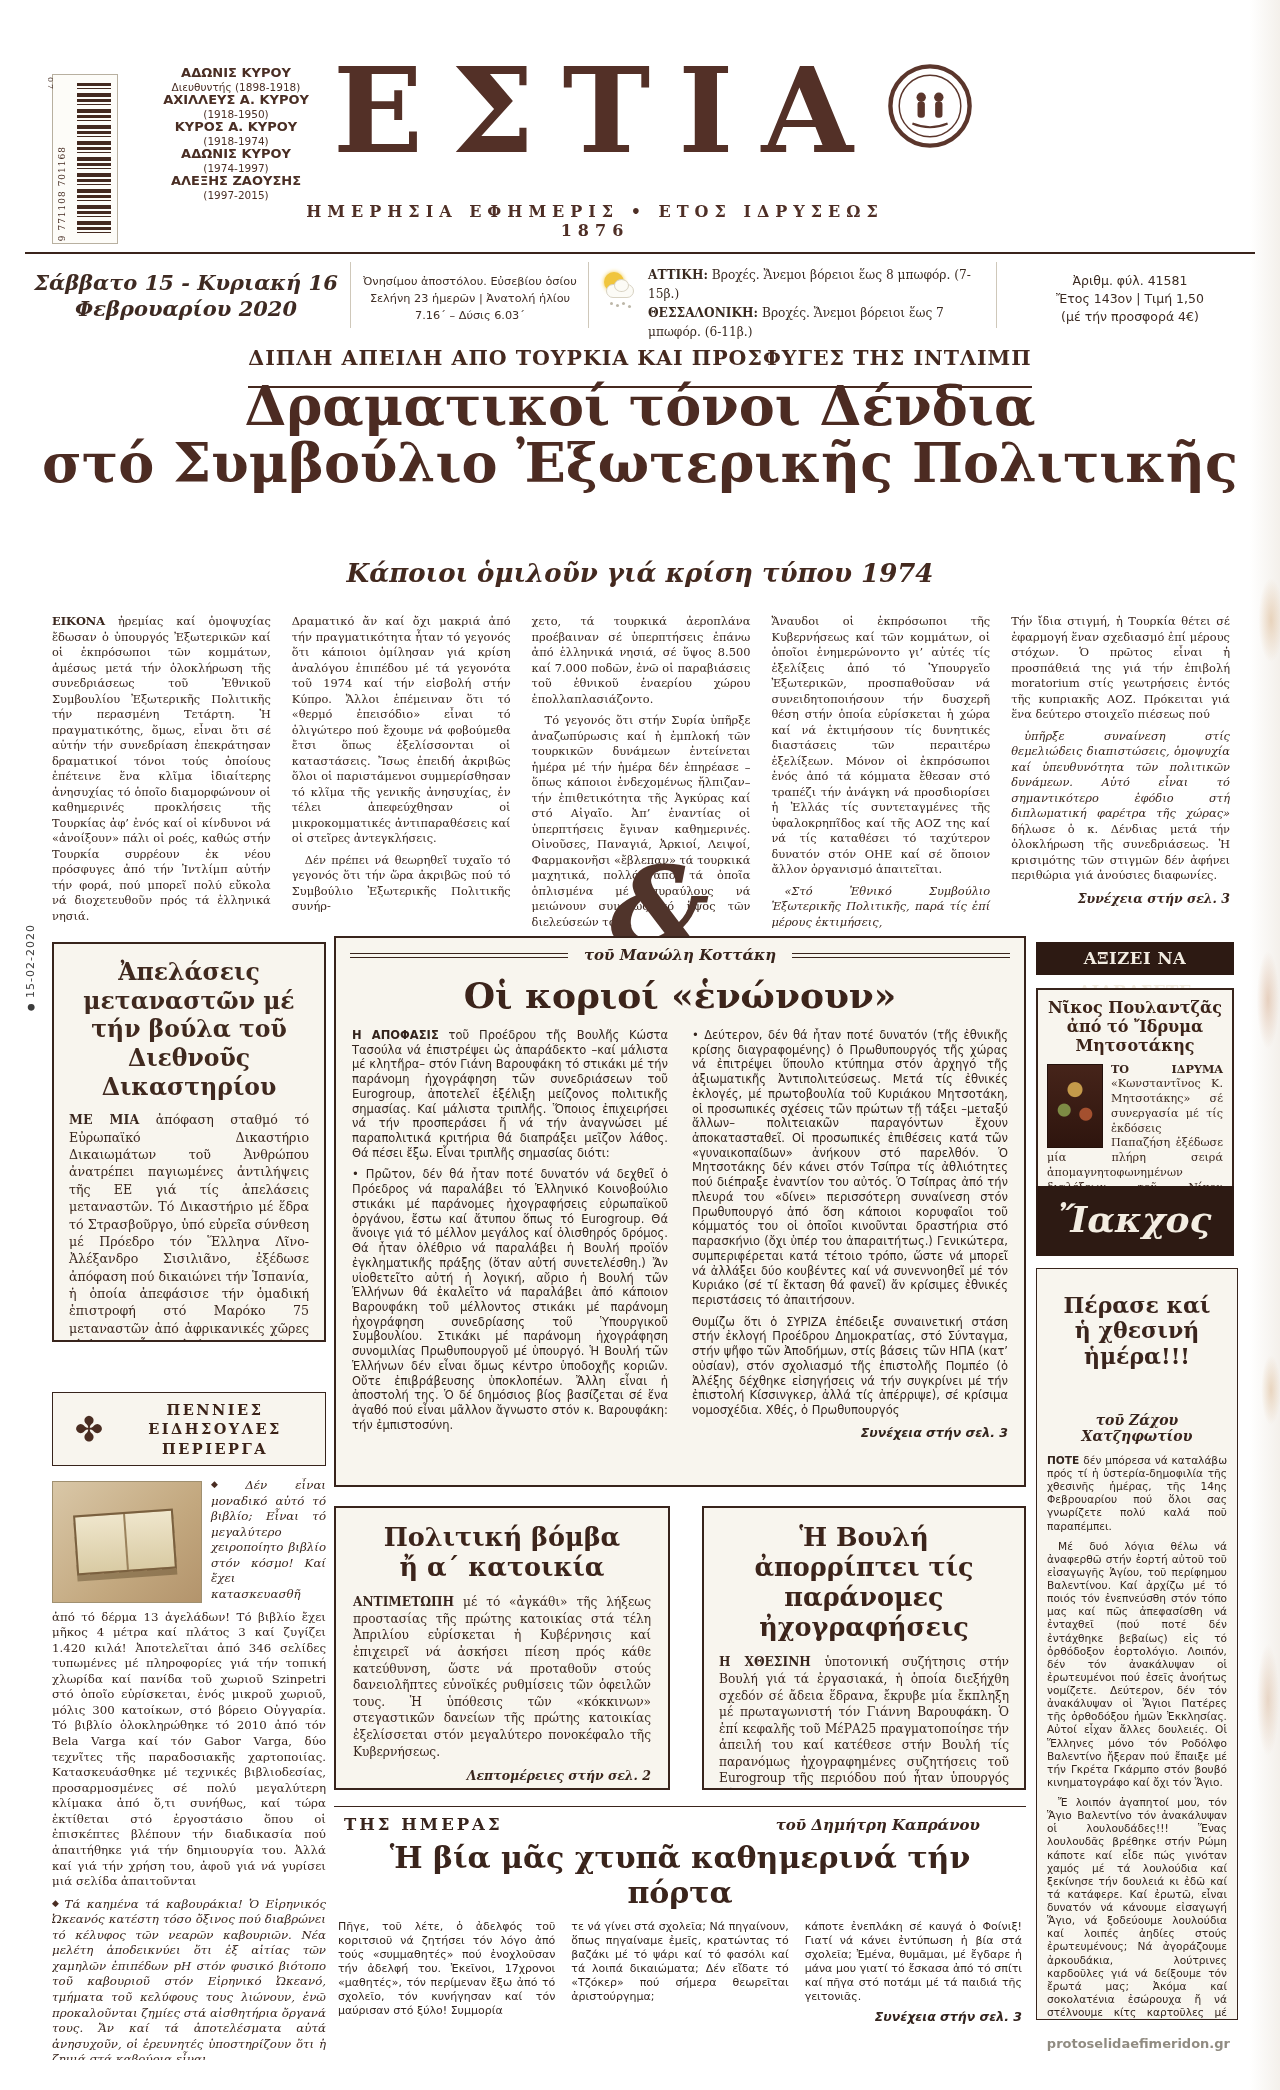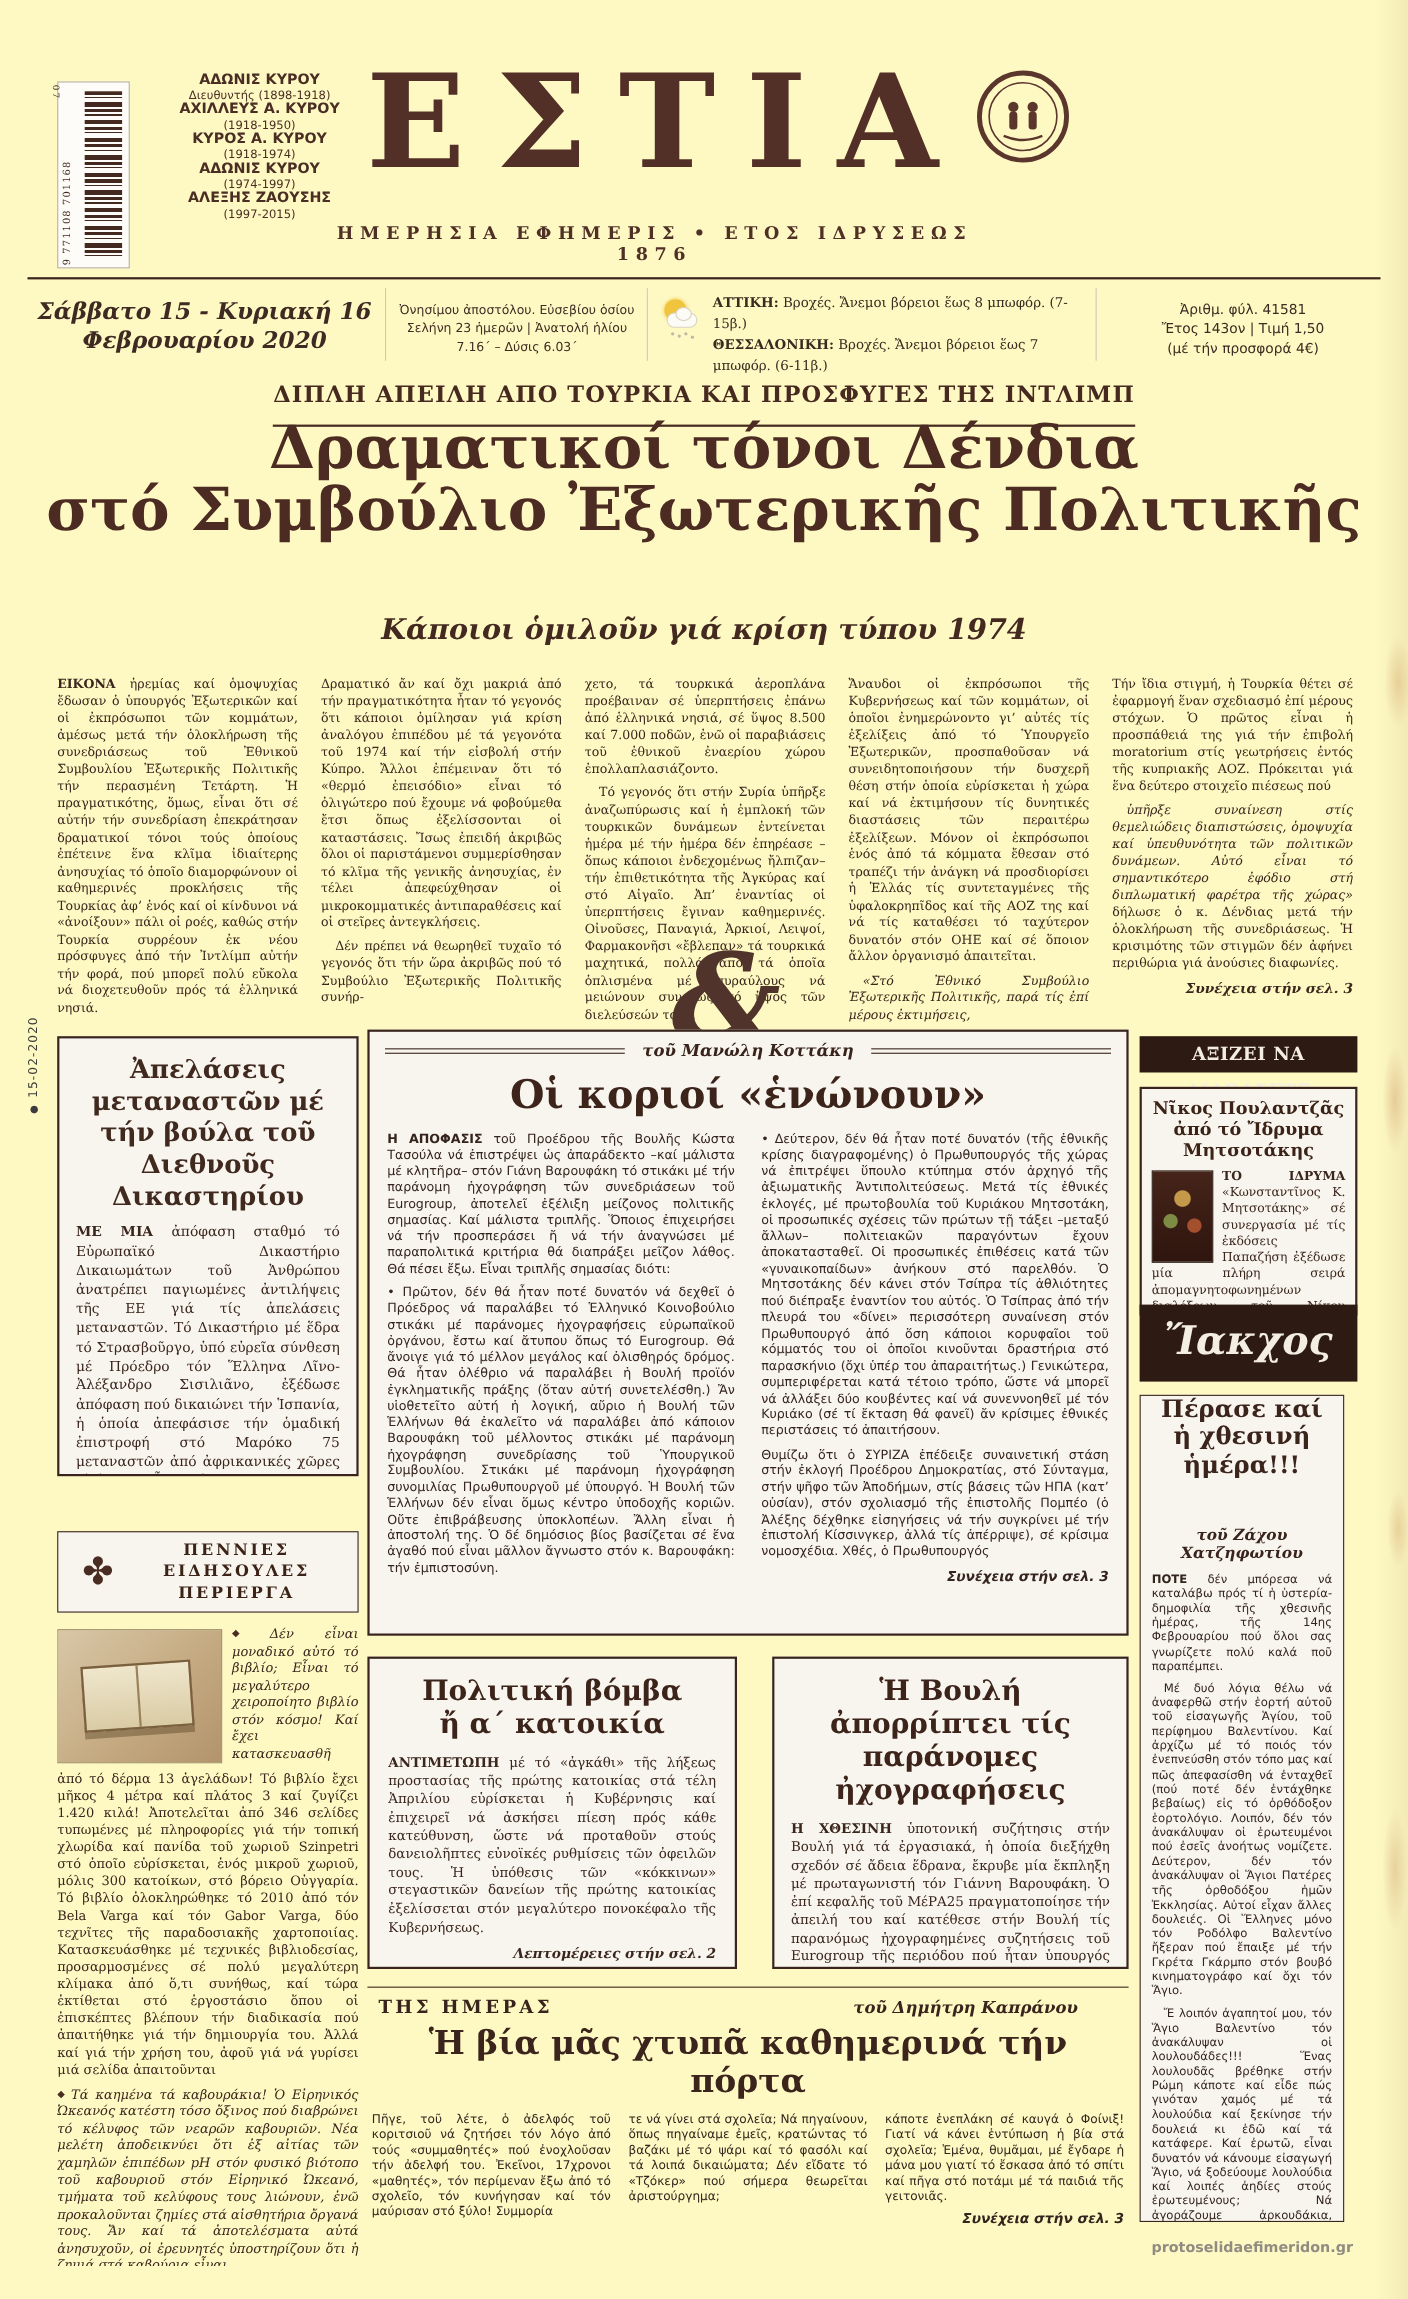--- a/index.html
+++ b/index.html
@@ -1,16 +1,16 @@
 <!DOCTYPE html>
 <html><head>
 <meta charset="utf-8">
 <style>
   html,body{margin:0;padding:0;background:#e9e6de;}
-  .page{position:relative;width:1280px;height:2090px;margin:0 auto;background:#fef9c3;overflow:hidden;
+  .page{position:relative;width:1280px;height:2090px;margin:0 auto;background:#ffffff;overflow:hidden;
         font-family:"DejaVu Serif","Liberation Serif",serif;color:#3a261d;}
   .page *{box-sizing:border-box;}
   .sans{font-family:"DejaVu Sans","Liberation Sans",sans-serif;}
   .just{text-align:justify;}
   .cont{font-weight:bold;font-style:italic;text-align:right;font-size:12.5px;margin-top:5px;}
   .lead-bold{font-weight:bold;}
   .it{font-style:italic;}
   .box{border:2px solid #38241c;background:#f8f5ee;position:absolute;overflow:hidden;}
 
   
@@ -95,21 +95,21 @@
   .worth h4{margin:0 0 6px;text-align:center;font-size:16px;line-height:1.2;color:#3c2318;}
   .bcover{float:left;width:56px;height:84px;margin:2px 8px 2px 0;background:
       radial-gradient(circle at 50% 30%, #c49a4a 0 7px, transparent 8px),
       radial-gradient(circle at 30% 55%, #7d8b44 0 6px, transparent 7px),
       radial-gradient(circle at 70% 60%, #a4502f 0 6px, transparent 7px),
       linear-gradient(#46241a,#2e150e);border:1px solid #24110b;}
   .worth .body{font-size:11.2px;line-height:1.32;}
 
   
   .iakchos-bar{left:1036px;top:1186px;width:198px;height:70px;font-style:italic;font-weight:bold;font-size:36px;line-height:66px;}
-  .iakchos-col{left:1036px;top:1268px;width:186px;height:752px;border-width:1.5px;padding:0 10px;}
+  .iakchos-col{left:1036px;top:1268px;width:202px;height:752px;border-width:1.5px;padding:24px 10px;}
   .iakchos-col h4{margin:0 0 8px;text-align:center;font-size:22px;line-height:1.15;color:#3a241c;}
   .iakchos-col .by{text-align:center;font-weight:bold;font-style:italic;font-size:14px;margin-bottom:10px;color:#38241c;margin-top:43px;}
   .iakchos-col .body{font-size:10.6px;line-height:1.24;color:#33241d;}
   .iakchos-col .body p{margin:0 0 7px;}
   .iakchos-col .body p+p{text-indent:11px;}
 
   
   .pennies-box{left:52px;top:1392px;width:274px;height:74px;border-width:1.5px;display:flex;align-items:center;padding:4px 10px;}
   .ornament{width:52px;font-size:34px;color:#4a2d22;text-align:center;line-height:1;}
   .pennies-box .titles{flex:1;text-align:center;font-weight:bold;font-size:14.5px;letter-spacing:2.5px;line-height:1.35;color:#3c2318;}

